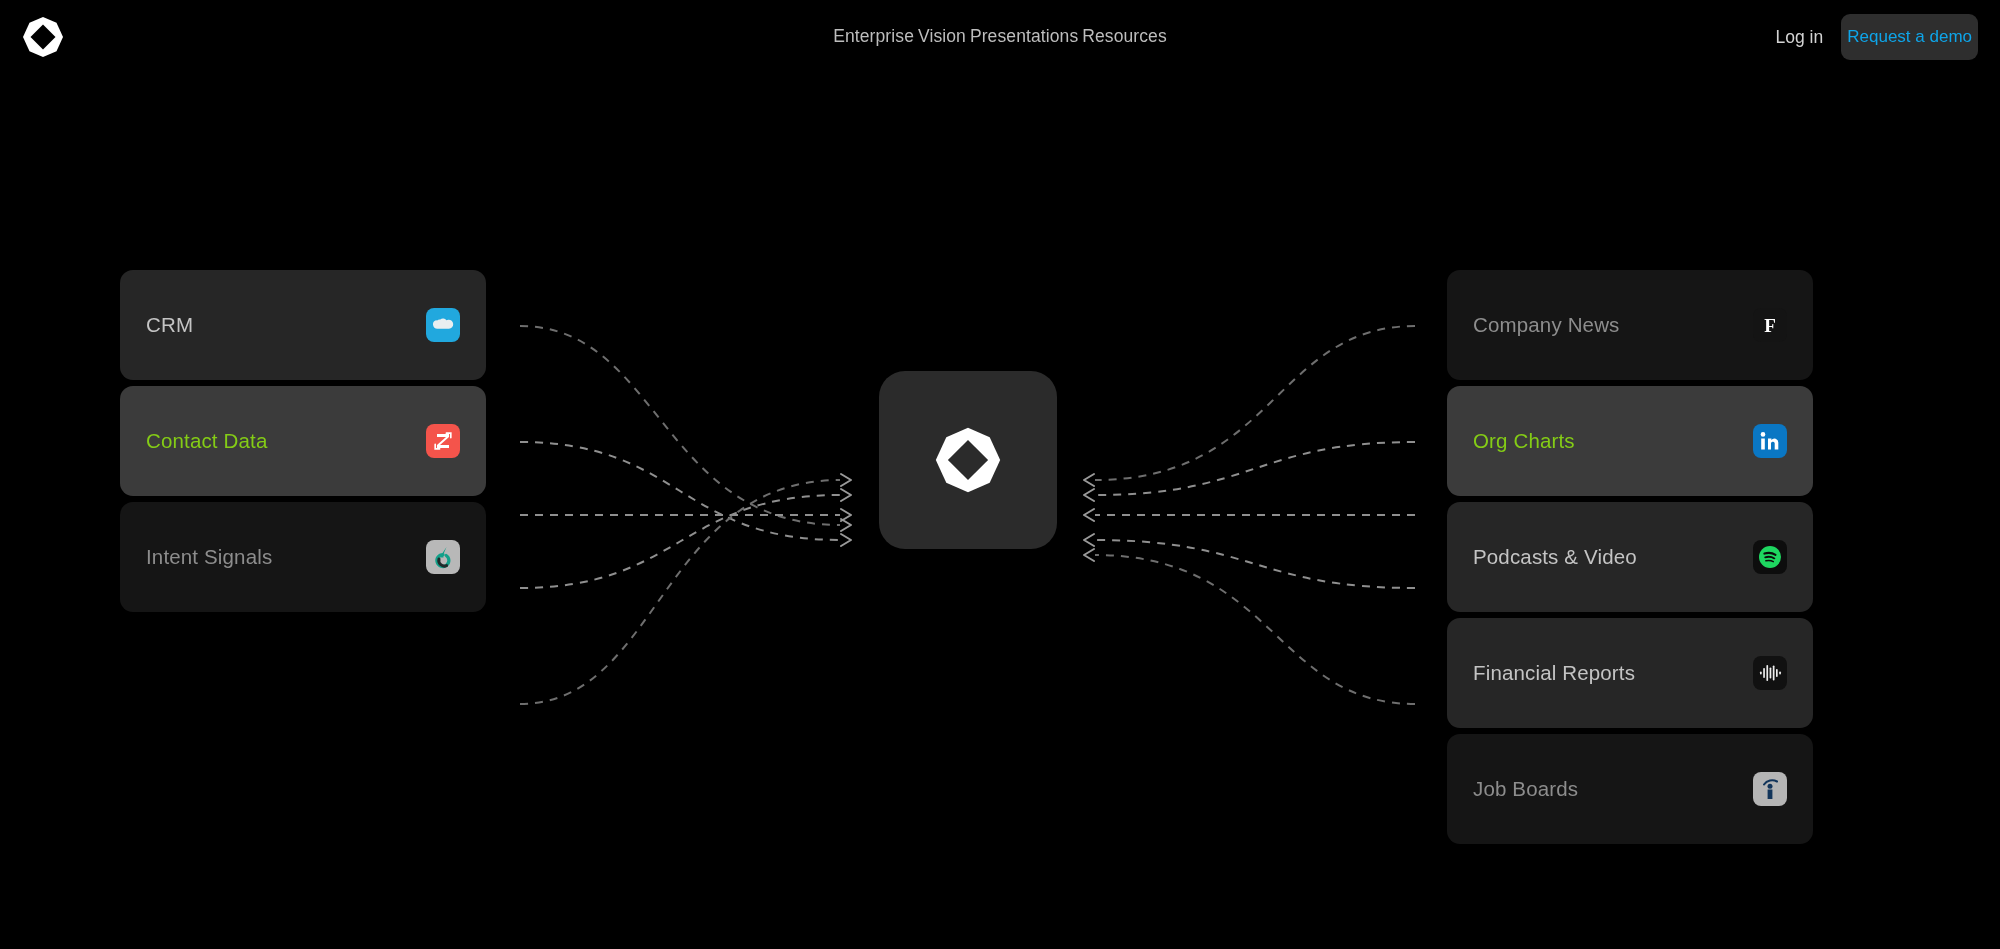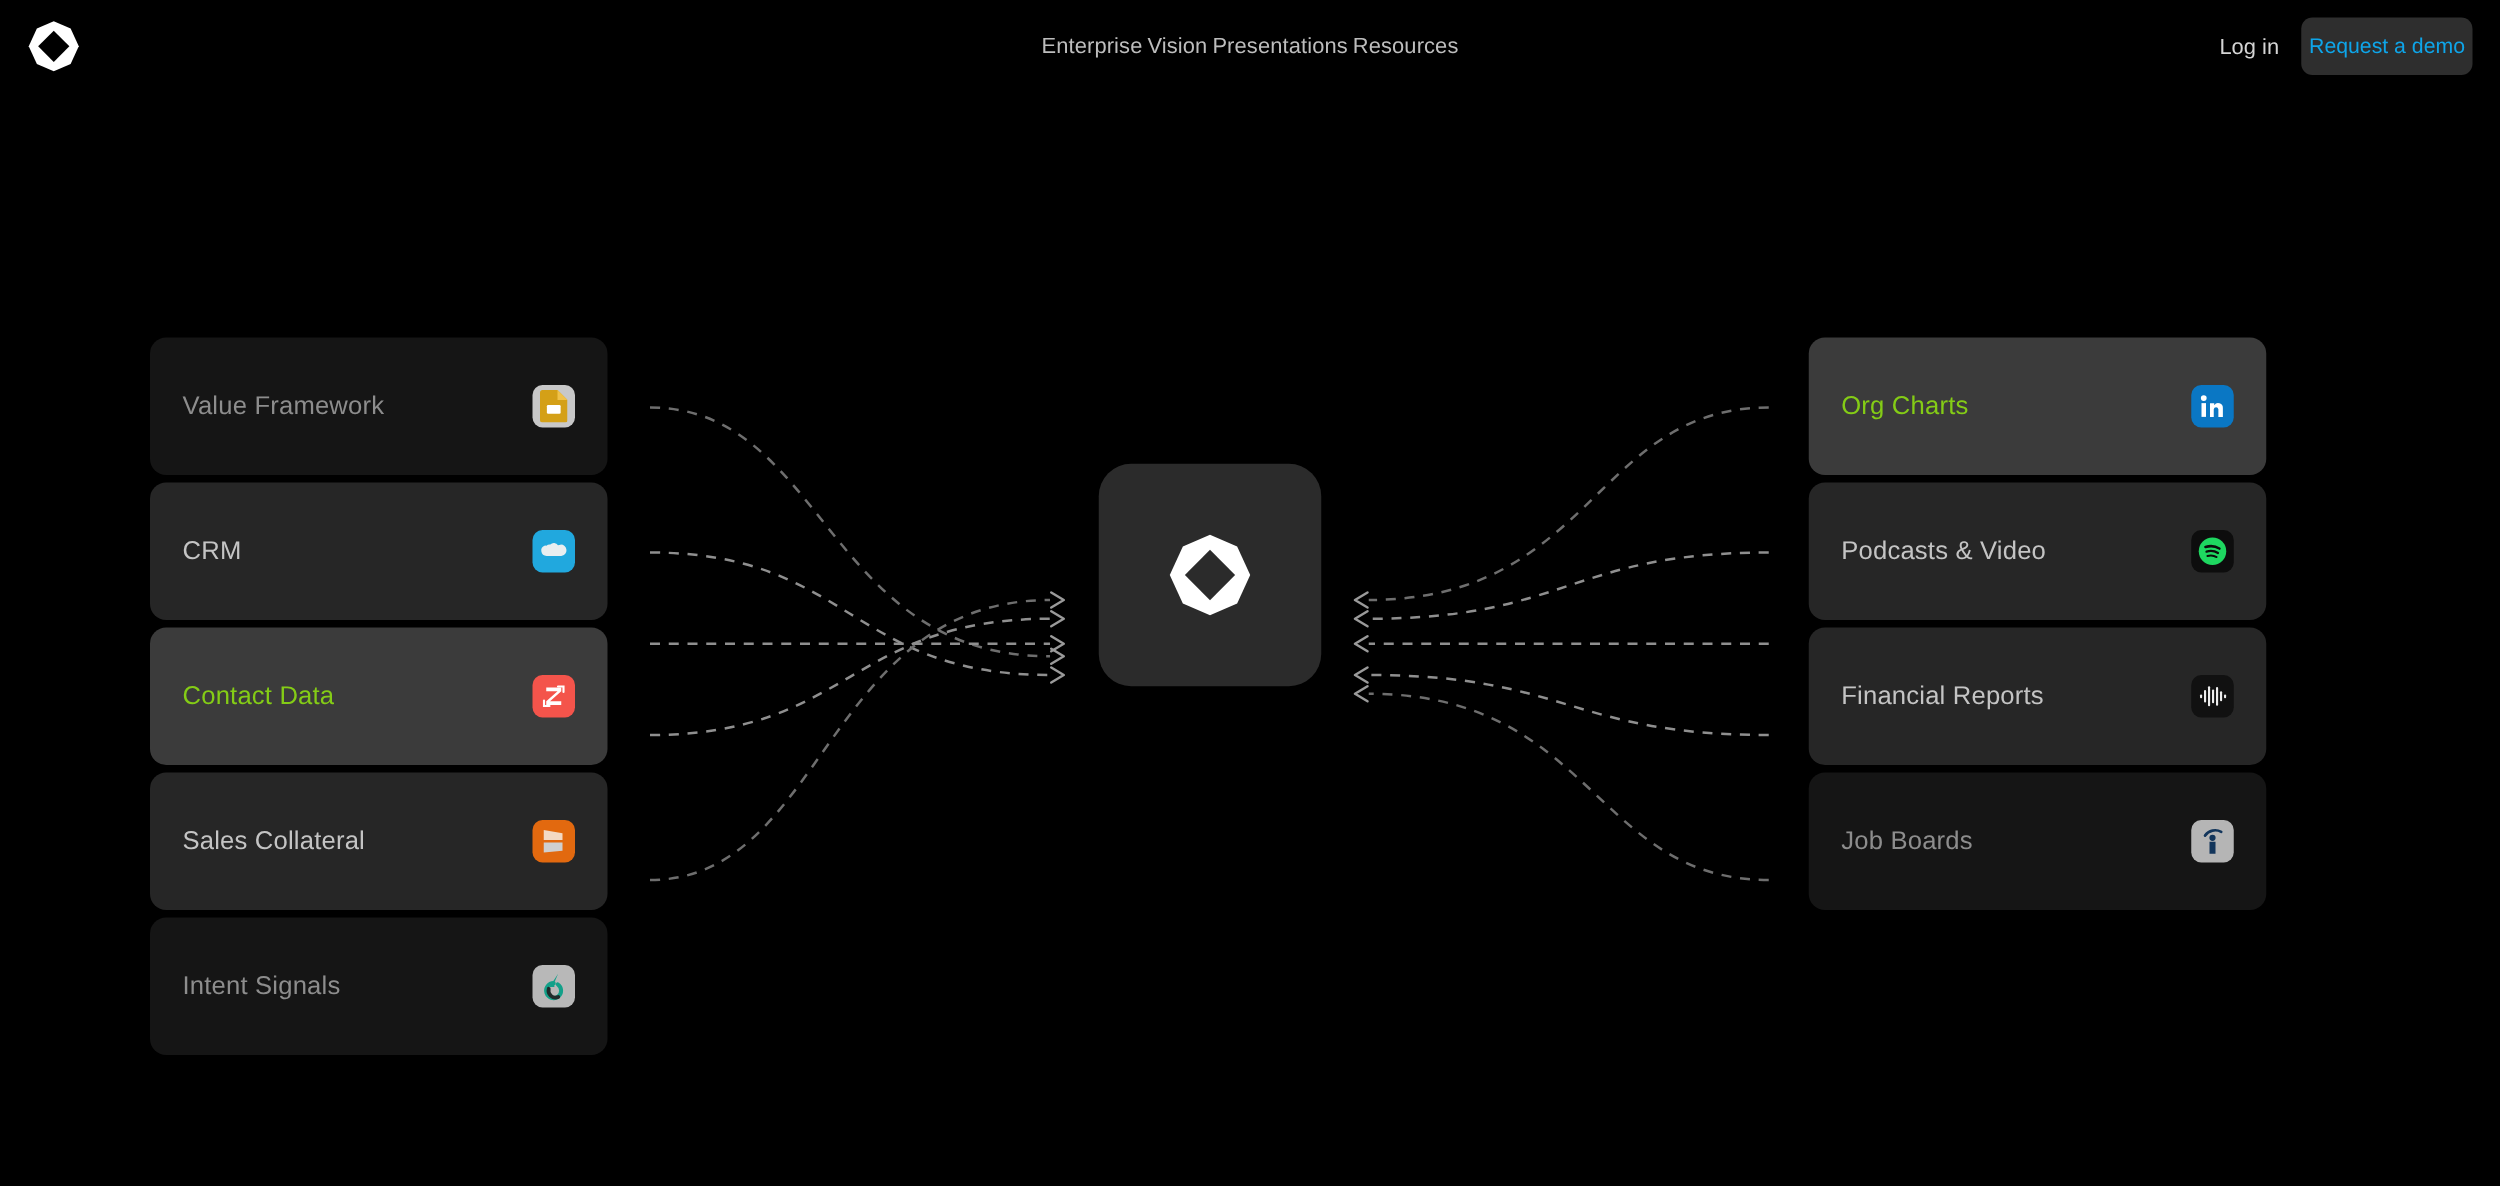--- a/index.html
+++ b/index.html
@@ -145,30 +145,20 @@
         <path class="chev" d="M1094 400 L 1084 406 L 1094 412"></path>
         <path class="chev" d="M1094 415 L 1084 421 L 1094 427"></path>
         <path class="chev" d="M1094 435 L 1084 441 L 1094 447"></path>
         <path class="chev" d="M1094 460 L 1084 466 L 1094 472"></path>
         <path class="chev" d="M1094 475 L 1084 481 L 1094 487"></path>
       </g>
     </svg>
 
     <div class="col col-left">
 
-      <div class="card lvl-0">
-        <span class="card-label">Value Framework</span>
-        <span class="card-icon" style="background:#c8c8c8;">
-          <svg width="22" height="26" viewBox="0 0 22 26">
-            <path d="M2 0 h12 l8 8 v16 a2 2 0 0 1 -2 2 h-18 a2 2 0 0 1 -2 -2 v-22 a2 2 0 0 1 2 -2 z" fill="#d4a017"></path>
-            <path d="M14 0 l8 8 h-8 z" fill="#f0c24a"></path>
-            <rect x="5.5" y="12" width="11" height="7" rx="1" fill="#ffffff"></rect>
-          </svg>
-        </span>
-      </div>
 
       <div class="card lvl-1">
         <span class="card-label">CRM</span>
         <span class="card-icon" style="background:#21a8de;">
           <svg width="24" height="18" viewBox="0 0 24 18">
             <path d="M9.2 3.6a4 4 0 0 1 6.2.6 4.6 4.6 0 0 1 2-.5 4.5 4.5 0 0 1 .6 9H6.3A4.3 4.3 0 0 1 5 4.3a3.6 3.6 0 0 1 1.1.2 4 4 0 0 1 3.1-.9z" fill="#e9eef0"></path>
           </svg>
         </span>
       </div>
 
@@ -176,29 +166,20 @@
         <span class="card-label">Contact Data</span>
         <span class="card-icon" style="background:#f4544b;">
           <svg width="24" height="24" viewBox="0 0 24 24">
             <path d="M6 5 h12 v3 l-9 8 h9 v3 h-12 v-3 l9 -8 h-9 z" fill="#ffffff"></path>
             <path d="M15.4 4.2 h4.4 v4.4" stroke="#ffffff" stroke-width="1.7" fill="none" stroke-linecap="round"></path>
             <path d="M8.6 19.8 h-4.4 v-4.4" stroke="#ffffff" stroke-width="1.7" fill="none" stroke-linecap="round"></path>
           </svg>
         </span>
       </div>
 
-      <div class="card lvl-1">
-        <span class="card-label">Sales Collateral</span>
-        <span class="card-icon" style="background:#e2690f;">
-          <svg width="22" height="20" viewBox="0 0 22 20">
-            <path d="M3 1 L18 3.5 L18 9 L3 9 Z" fill="#f3d9c4"></path>
-            <path d="M3 11 L18 11 L18 17.5 L3 19 Z" fill="#cfcfcf"></path>
-          </svg>
-        </span>
-      </div>
 
       <div class="card lvl-0">
         <span class="card-label">Intent Signals</span>
         <span class="card-icon" style="background:#b8b8b8;">
           <svg width="22" height="24" viewBox="0 0 22 24">
             <path d="M14.5 2 L7.5 12.5 L11.5 12.5 L11.5 9 Z" fill="#13a089"></path>
             <path d="M11 9.5 a6 6 0 1 0 3.2 1" stroke="#13a089" stroke-width="3.2" fill="none" stroke-linecap="round"></path>
             <path d="M7 14 a5.6 5.6 0 0 0 7.6 6.6" stroke="#1f2b2b" stroke-width="3" fill="none" stroke-linecap="round"></path>
           </svg>
         </span>
@@ -208,20 +189,28 @@
 
     <div class="hub">
       <svg viewBox="0 0 46 46">
         <path d="M23 3 L36.5 8.8 L43 23 L36.5 37.2 L23 43 L9.5 37.2 L3 23 L9.5 8.8 Z" fill="#ffffff"></path>
         <path d="M23 10.5 L35.5 23 L23 35.5 L10.5 23 Z" fill="#2b2b2b"></path>
       </svg>
     </div>
 
     <div class="col col-right">
 
+      <div class="card lvl-0">
+        <span class="card-label">Company News</span>
+        <span class="card-icon" style="background:#141414;">
+          <svg width="24" height="24" viewBox="0 0 24 24">
+            <text x="12" y="18.5" font-family="&quot;Liberation Serif&quot;, serif" font-size="19" font-weight="bold" fill="#ffffff" text-anchor="middle">F</text>
+          </svg>
+        </span>
+      </div>
 
       <div class="card lvl-2">
         <span class="card-label">Org Charts</span>
         <span class="card-icon" style="background:#0a77c4;">
           <svg width="24" height="24" viewBox="0 0 24 24">
             <rect x="3.2" y="9.5" width="3.6" height="11" fill="#ffffff"></rect>
             <circle cx="5" cy="5.4" r="2.3" fill="#ffffff"></circle>
             <path d="M10 9.5 h3.4 v1.6 a3.8 3.8 0 0 1 6.9 2.3 v7.1 h-3.6 v-6.2 a1.9 1.9 0 0 0 -3.7 0 v6.2 H10 z" fill="#ffffff"></path>
           </svg>
         </span>

